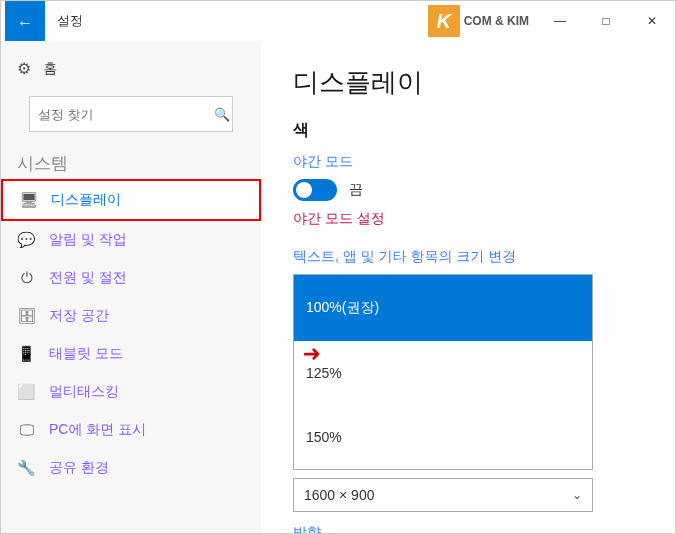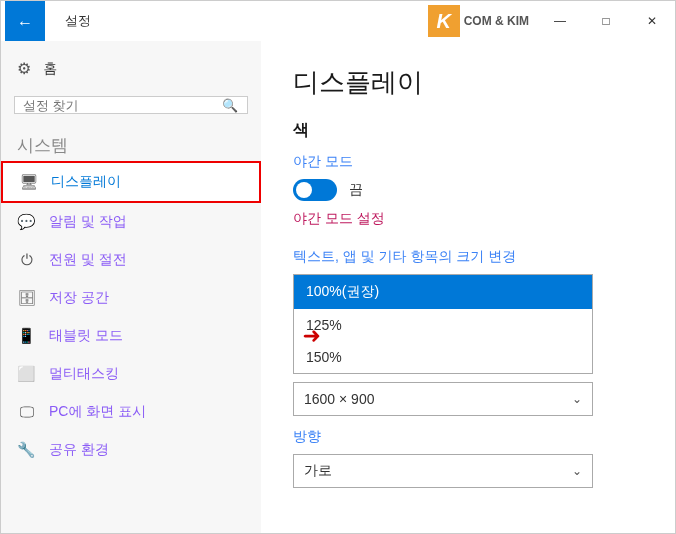--- a/index.html
+++ b/index.html
@@ -44,21 +44,21 @@
     }
 
     .back-arrow {
       color: white;
       font-size: 16px;
     }
 
     .title-bar-title {
       font-size: 13px;
       color: #333;
-      margin-left: 12px;
+      margin-left: 4px;
     }
 
     .title-bar-right {
       display: flex;
       align-items: center;
       gap: 0;
     }
 
     .brand-logo {
       display: flex;
@@ -130,26 +130,26 @@
       font-size: 16px;
       color: #555;
     }
 
     .home-label {
       font-size: 14px;
       color: #333;
     }
 
     .search-box {
-      margin: 8px 13px;
+      margin: 8px 28px;
       display: flex;
       align-items: center;
       border: 1px solid #ccc;
       background: white;
-      height: 18px;
+      height: 36px;
       padding: 0 8px;
     }
 
     .search-input {
       border: none;
       outline: none;
       flex: 1;
       font-size: 13px;
       background: transparent;
     }
@@ -282,21 +282,21 @@
       margin-bottom: 12px;
     }
 
     .scale-list {
       border: 1px solid #aaa;
       background: white;
       width: 300px;
     }
 
     .scale-item {
-      padding: 8px 12px;
+      padding: 24px 12px;
       font-size: 14px;
       color: #333;
       cursor: pointer;
     }
 
     .scale-item.selected {
       background: #0078d7;
       color: white;
     }
 

